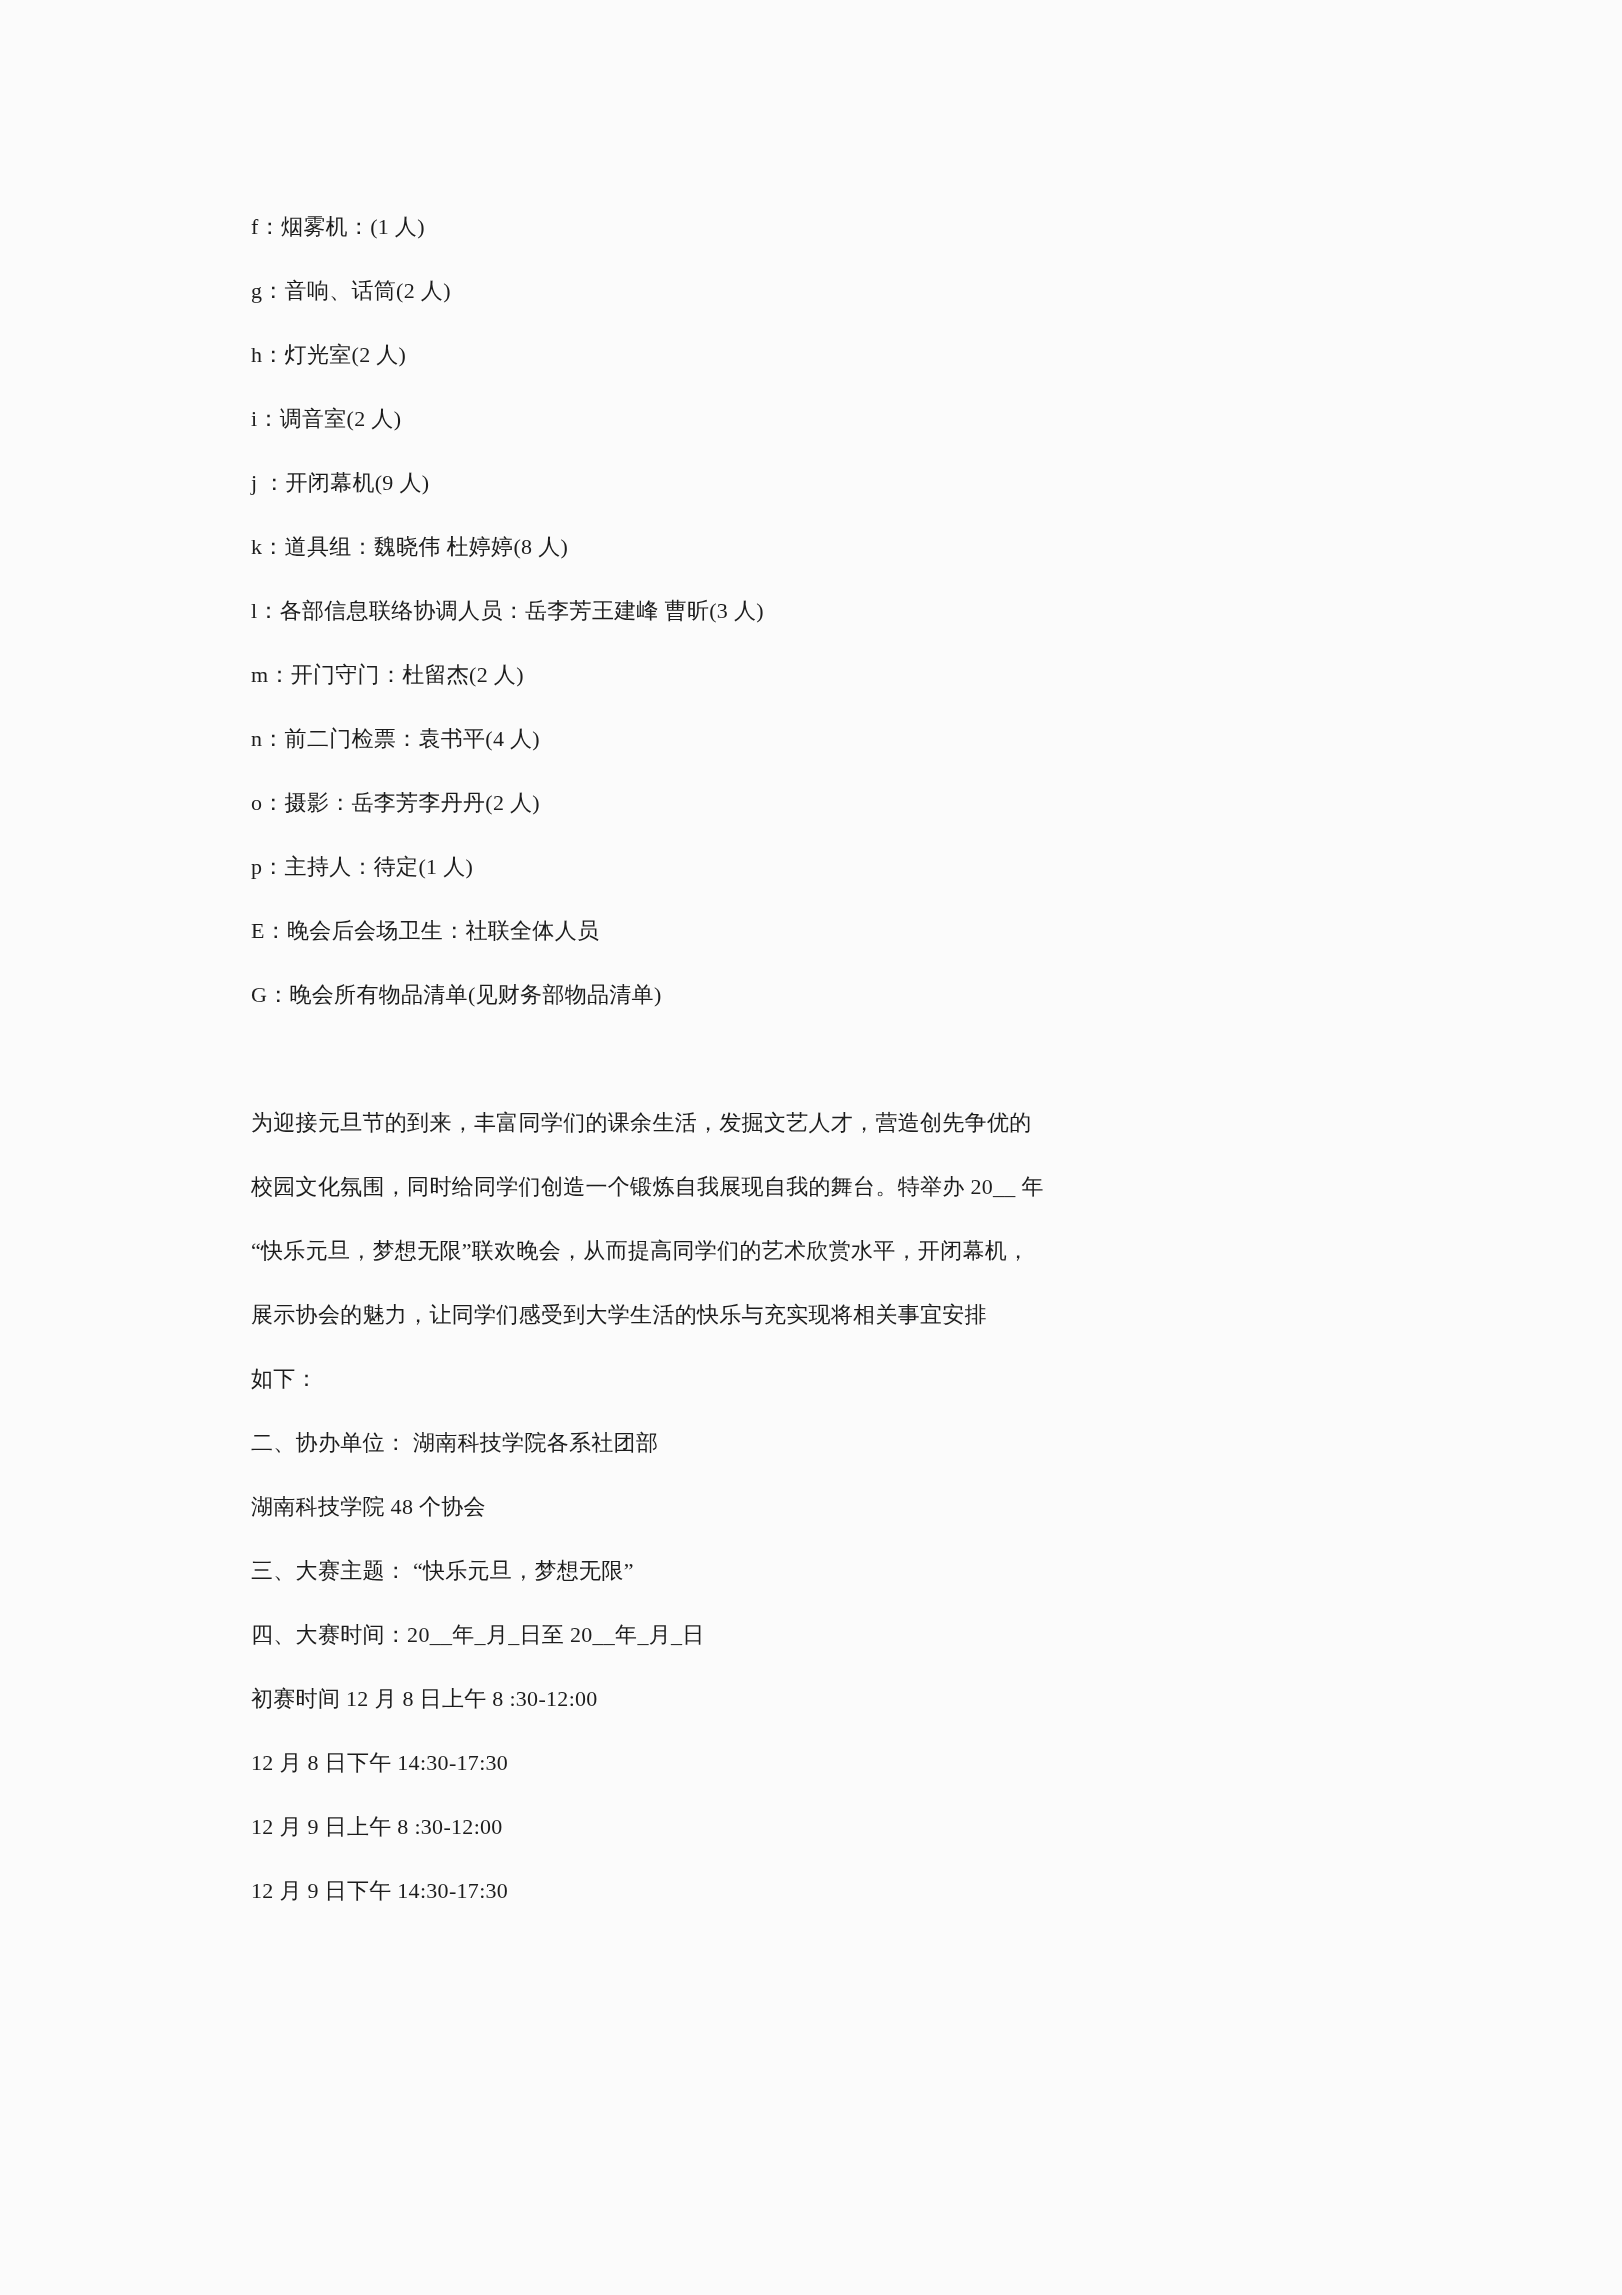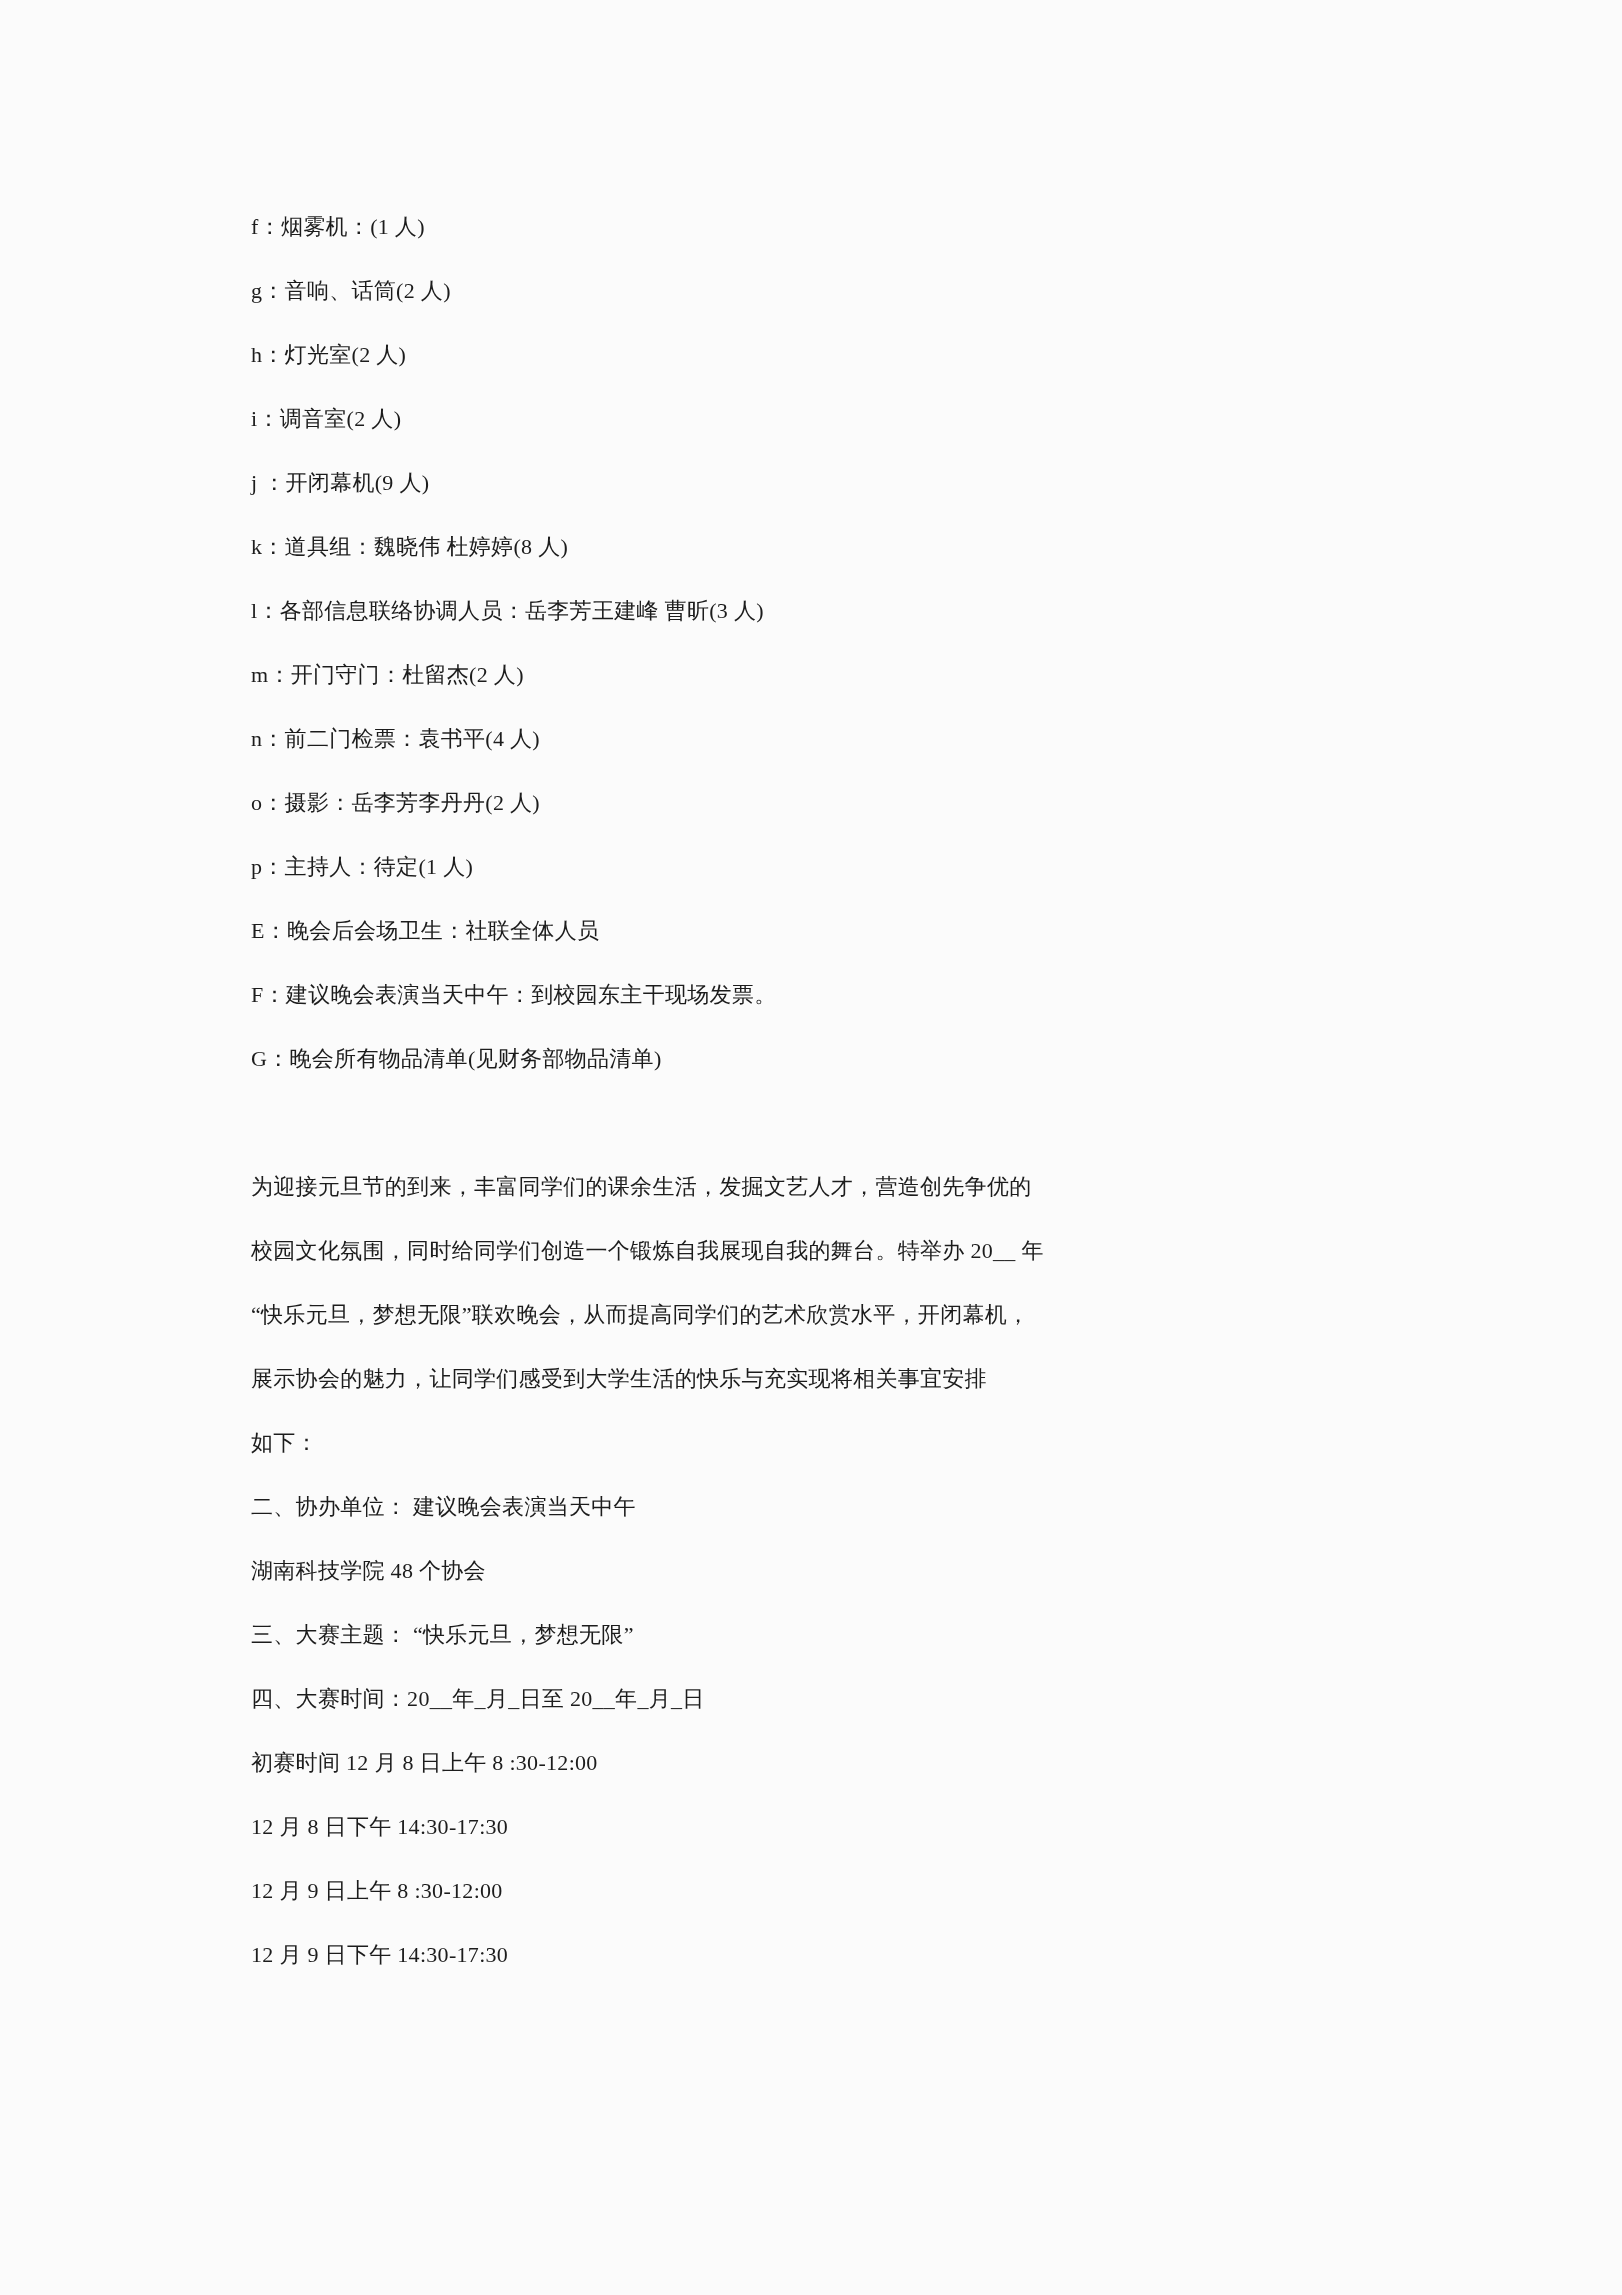--- a/index.html
+++ b/index.html
@@ -48,34 +48,33 @@
     <p class="line">h：灯光室(2 人)</p>
     <p class="line">i：调音室(2 人)</p>
     <p class="line">j ：开闭幕机(9 人)</p>
     <p class="line">k：道具组：魏晓伟 杜婷婷(8 人)</p>
     <p class="line">l：各部信息联络协调人员：岳李芳王建峰 曹昕(3 人)</p>
     <p class="line">m：开门守门：杜留杰(2 人)</p>
     <p class="line">n：前二门检票：袁书平(4 人)</p>
     <p class="line">o：摄影：岳李芳李丹丹(2 人)</p>
     <p class="line">p：主持人：待定(1 人)</p>
     <p class="line">E：晚会后会场卫生：社联全体人员</p>
-    <p class="line">F：建议晚会表演当天中午：到校园东主干现场发票。</p>
     <p class="line">G：晚会所有物品清单(见财务部物品清单)</p>
   </section>
 
   <section class="intro-paragraph">
     <p class="line">为迎接元旦节的到来，丰富同学们的课余生活，发掘文艺人才，营造创先争优的</p>
     <p class="line">校园文化氛围，同时给同学们创造一个锻炼自我展现自我的舞台。特举办 20__ 年</p>
     <p class="line">“快乐元旦，梦想无限”联欢晚会，从而提高同学们的艺术欣赏水平，开闭幕机，</p>
     <p class="line">展示协会的魅力，让同学们感受到大学生活的快乐与充实现将相关事宜安排</p>
     <p class="line">如下：</p>
   </section>
 
   <section>
-    <p class="line">二、协办单位： 建议晚会表演当天中午</p>
+    <p class="line">二、协办单位： 湖南科技学院各系社团部</p>
     <p class="line">湖南科技学院 48 个协会</p>
     <p class="line">三、大赛主题： “快乐元旦，梦想无限”</p>
     <p class="line">四、大赛时间：20__年_月_日至 20__年_月_日</p>
   </section>
 
   <section>
     <p class="line">初赛时间 12 月 8 日上午 8 :30-12:00</p>
     <p class="line">12 月 8 日下午 14:30-17:30</p>
     <p class="line">12 月 9 日上午 8 :30-12:00</p>
     <p class="line">12 月 9 日下午 14:30-17:30</p>

